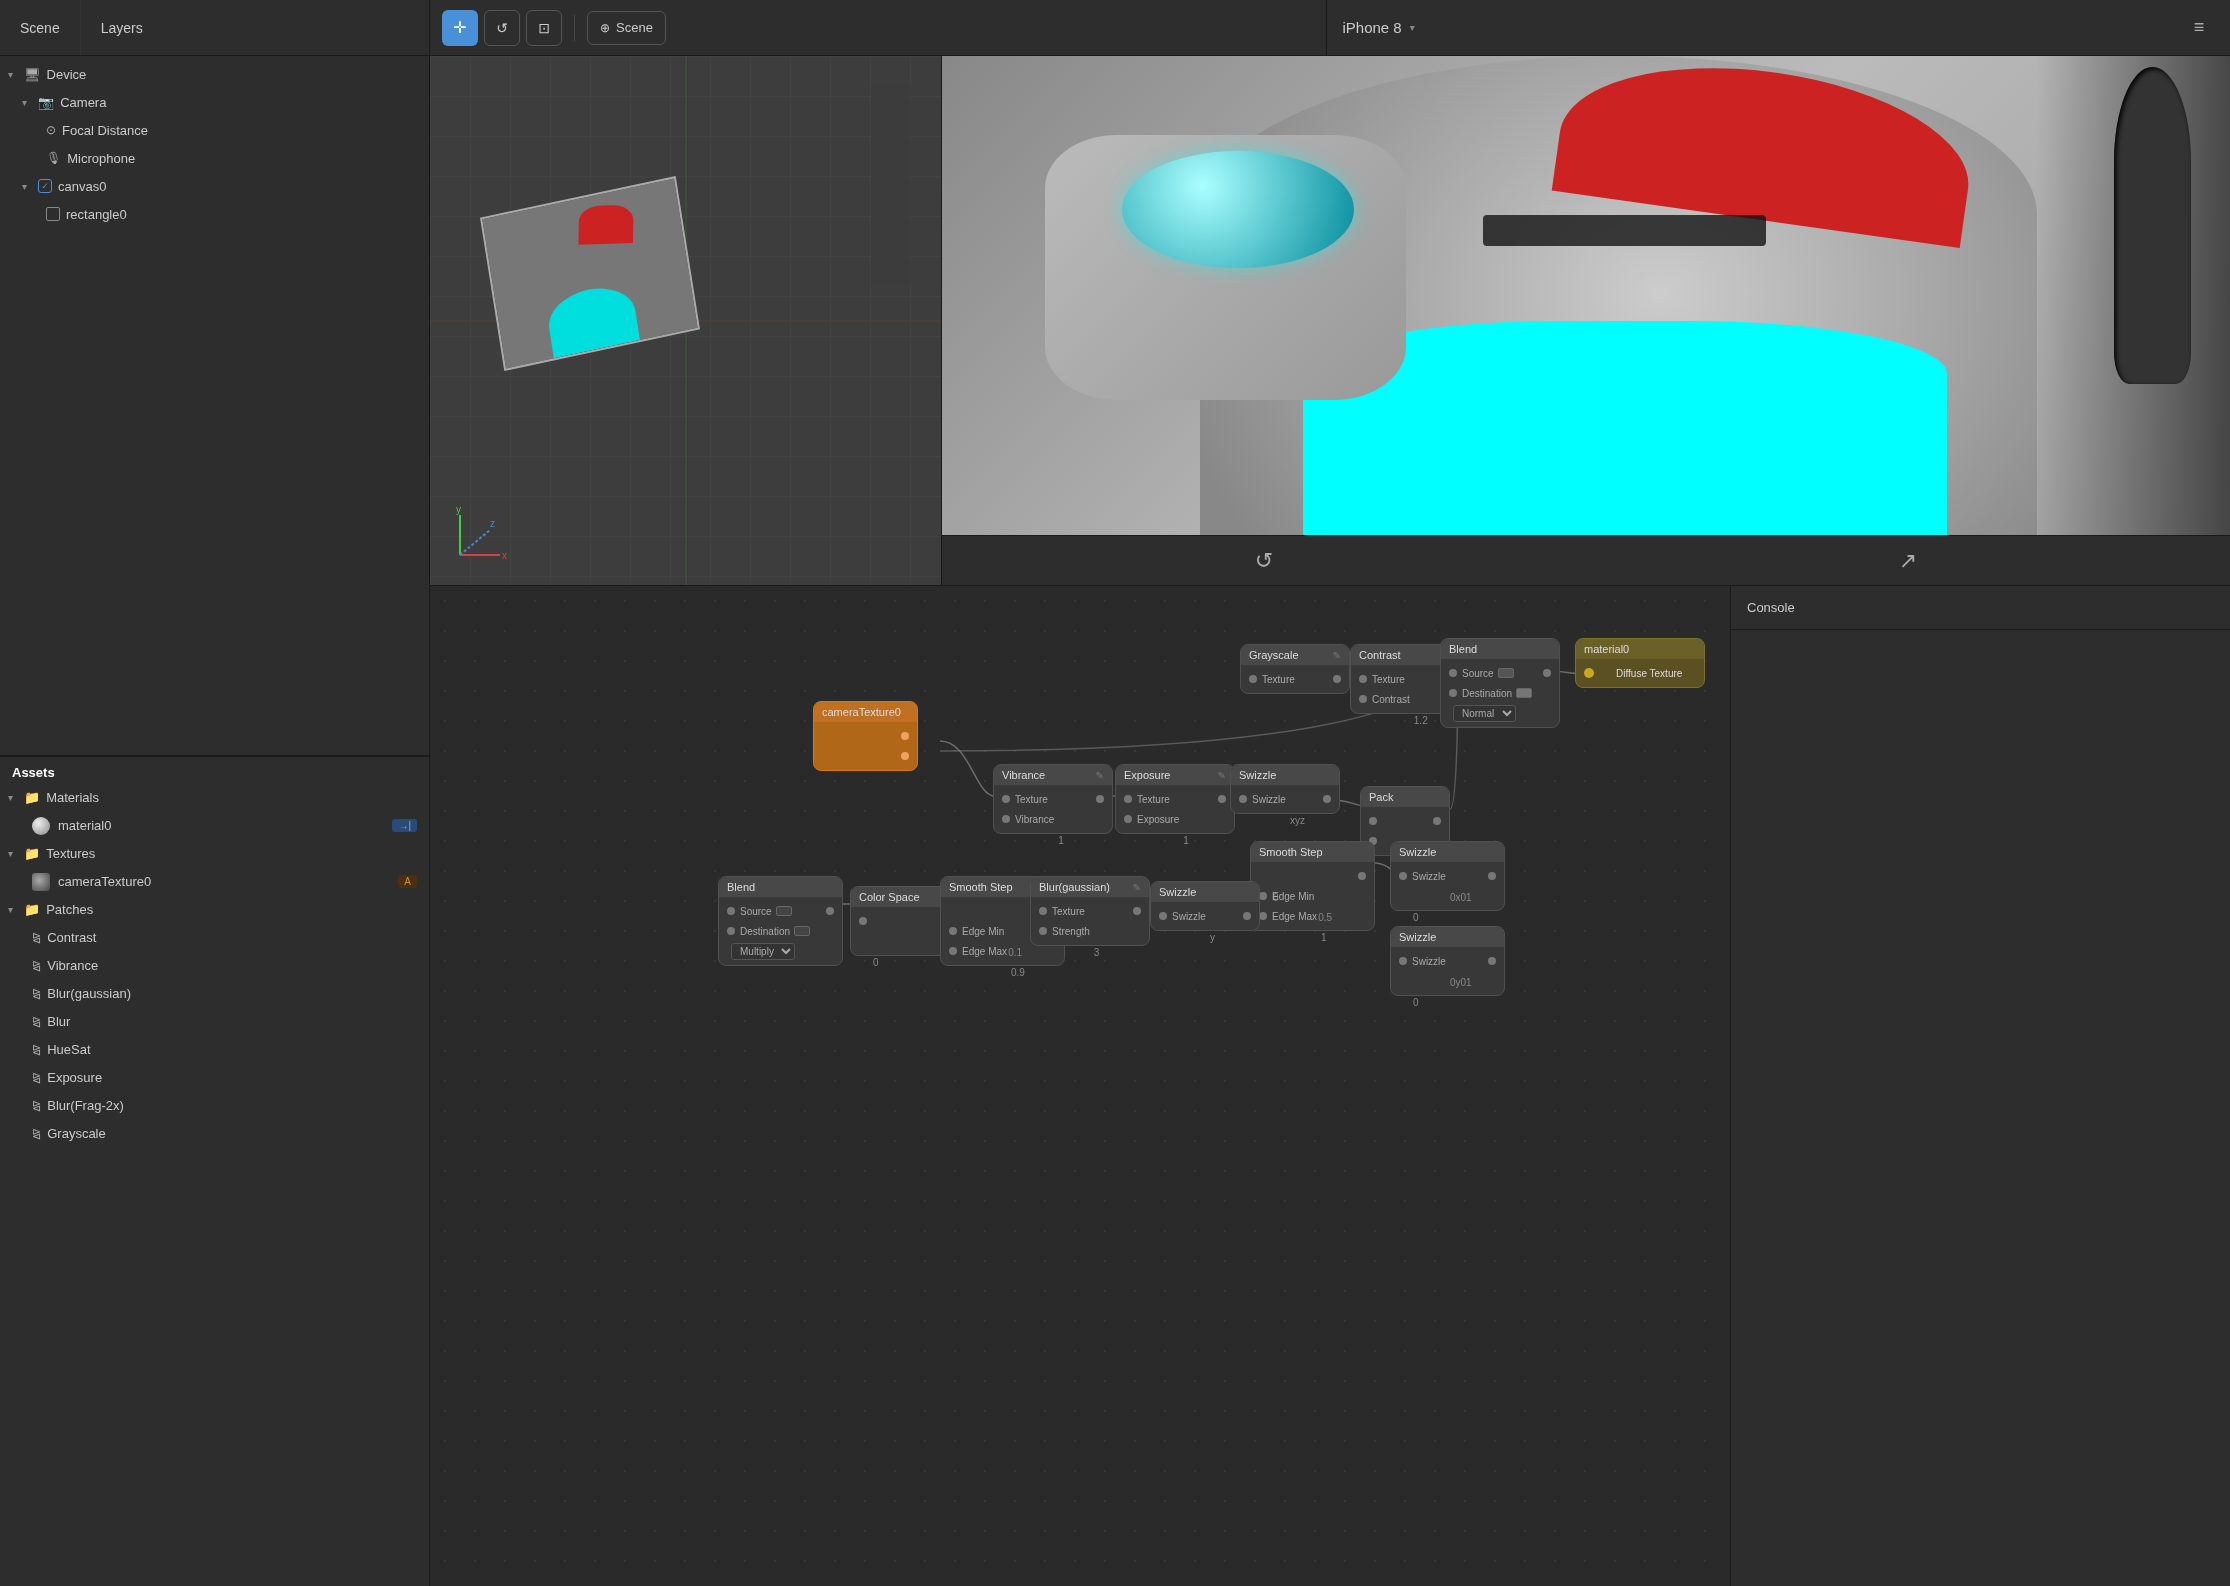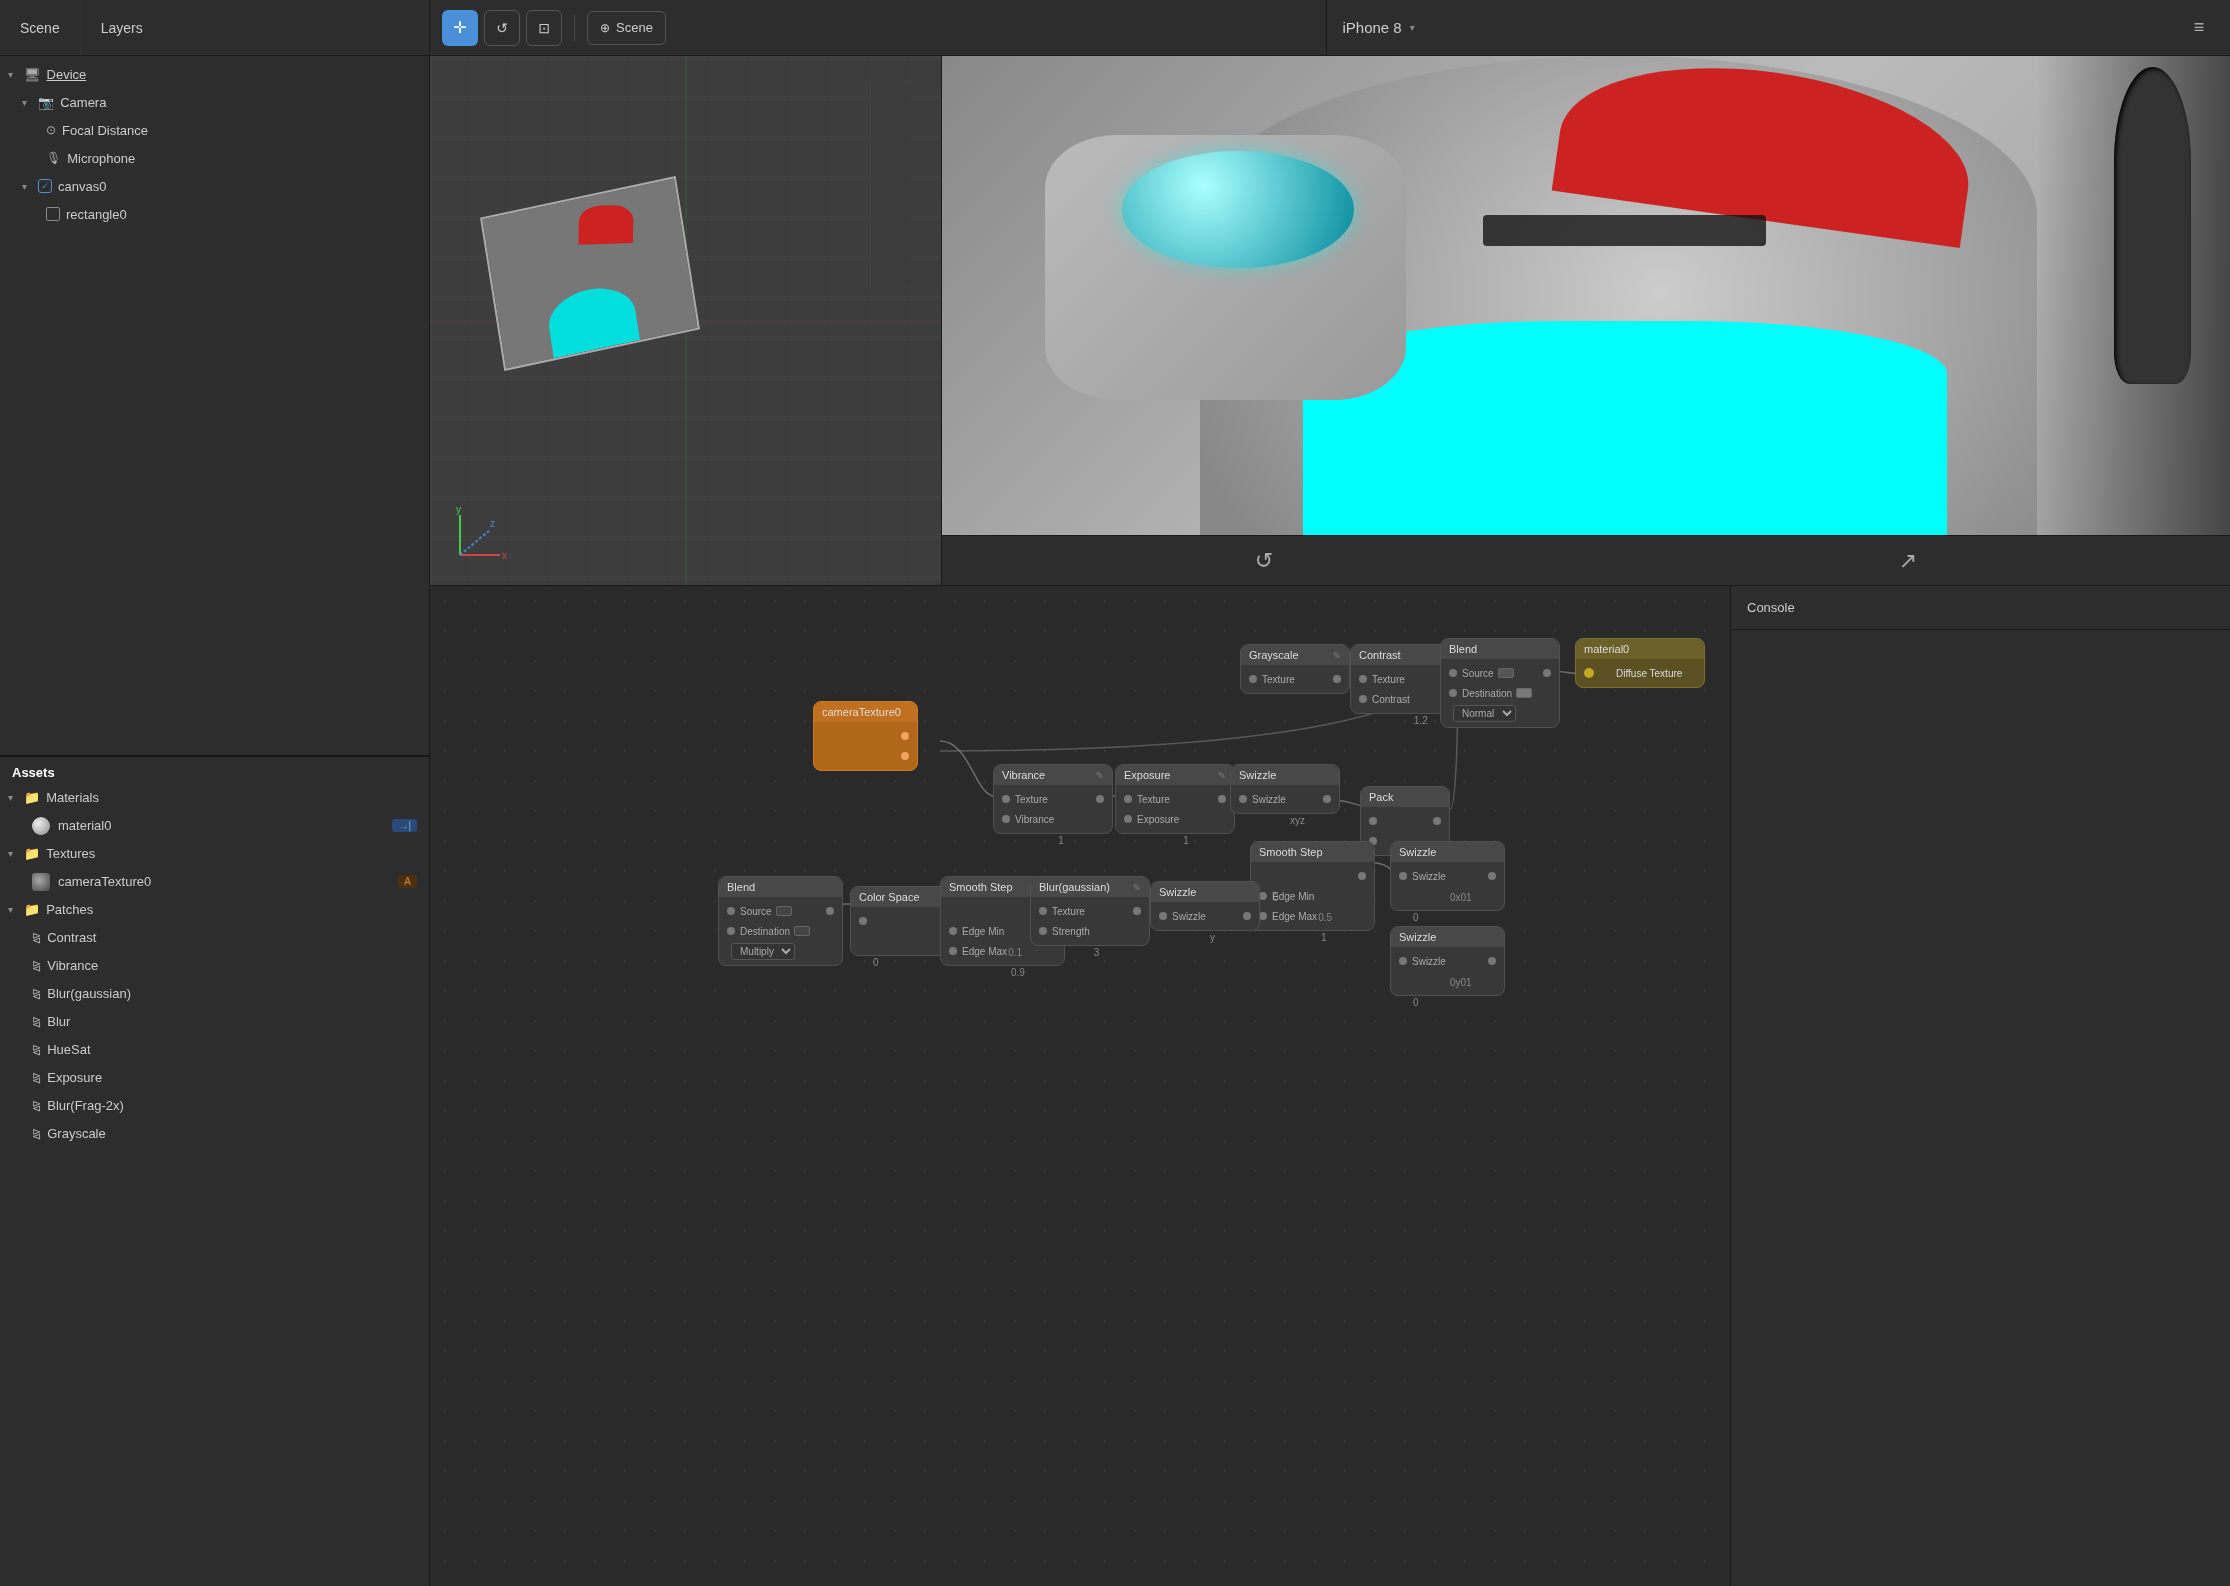--- a/index.html
+++ b/index.html
@@ -172,21 +172,21 @@
 
   <div style="display:flex; flex:1; overflow:hidden;">
 
     <div style="width:430px;background:#2d2d2d;border-right:1px solid #1a1a1a;display:flex;flex-direction:column;flex-shrink:0;overflow:hidden;">
 
       <div style="flex:1;overflow-y:auto;padding:4px 0;">
 
         <div class="strow" style="padding-left:8px;">
           <span style="color:#888;font-size:10px;width:14px;margin-right:2px;">▾</span>
           <span style="color:#aaa;margin-right:6px;font-size:13px;">🖥</span>
-          <span style="font-size:13px;color:#ccc;text-decoration:underline;">Device</span>
+          <span style="font-size:13px;color:#ccc;">Device</span>
         </div>
 
         <div class="strow" style="padding-left:22px;">
           <span style="color:#888;font-size:10px;width:14px;margin-right:2px;">▾</span>
           <span style="color:#aaa;margin-right:6px;font-size:13px;">📷</span>
           <span style="font-size:13px;color:#ccc;">Camera</span>
         </div>
 
         <div class="strow" style="padding-left:46px;">
           <span style="color:#aaa;margin-right:6px;font-size:12px;">⊙</span>

